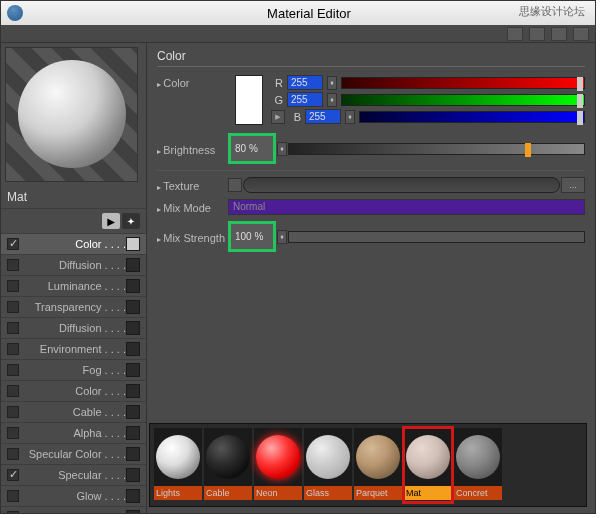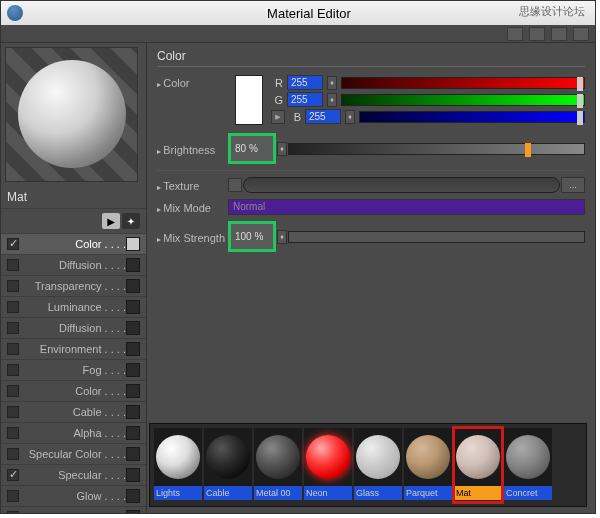--- a/index.html
+++ b/index.html
@@ -53,21 +53,21 @@
 .tex-btn { width: 14px; height: 14px; background: #555; border: 1px solid #333; }
 .tex-field { flex: 1; height: 16px; background: linear-gradient(to bottom, #3a3a3a, #4a4a4a); border: 1px solid #222; border-radius: 8px; }
 .tex-dots { width: 24px; height: 16px; background: #555; border: 1px solid #333; display: flex; align-items: center; justify-content: center; font-size: 9px; }
 .dropdown { flex: 1; height: 16px; background: #4c1d95; border: 1px solid #333; padding: 1px 4px; color: #888; font-size: 10px; }
 .divider { height: 1px; background: #555; margin: 6px 0; }
 .material-strip { position: absolute; bottom: 6px; left: 148px; right: 8px; height: 84px; background: #2a2a2a; border: 1px solid #111; display: flex; padding: 4px; gap: 2px; overflow: hidden; }
 .mat-thumb { width: 48px; display: flex; flex-direction: column; cursor: pointer; }
 .mat-thumb.selected { outline: 3px solid #d01818; outline-offset: -1px; }
 .mat-ball-wrap { width: 48px; height: 58px; background: #1a1a1a; display: flex; align-items: center; justify-content: center; }
 .mat-ball { width: 44px; height: 44px; border-radius: 50%; }
-.mat-label { background: #1d4ed8; color: #ccc; font-size: 9px; padding: 2px; overflow: hidden; white-space: nowrap; }
+.mat-label { background: #c2410c; color: #ccc; font-size: 9px; padding: 2px; overflow: hidden; white-space: nowrap; }
 .mat-thumb.selected .mat-label { background: #f49e1c; color: #000; }
 .mb-lights { background: radial-gradient(circle at 35% 30%, #fff, #ddd 40%, #999 70%, #555); }
 .mb-cable { background: radial-gradient(circle at 35% 30%, #555, #2a2a2a 40%, #111 70%, #000); }
 .mb-metal { background: radial-gradient(circle at 35% 30%, #888, #555 40%, #333 70%, #1a1a1a); }
 .mb-neon { background: radial-gradient(circle at 35% 30%, #ffaaaa, #ff3333 40%, #dd0000 70%, #880000); box-shadow: 0 0 8px #ff2222; }
 .mb-parquet { background: radial-gradient(circle at 35% 30%, #d4b896, #b89670 40%, #8a7050 70%, #5a4a30); }
 .mb-glass { background: radial-gradient(circle at 35% 30%, #eee, #ccc 40%, #b5b5b5 70%, #888); }
 .mb-chrome { background: radial-gradient(circle at 35% 30%, #fff, #bbb 30%, #666 50%, #aaa 70%, #444); }
 .mb-mat { background: radial-gradient(circle at 35% 30%, #e8d8d0, #d0c0b8 40%, #a89890 70%, #786860); }
 .mb-concrete { background: radial-gradient(circle at 35% 30%, #aaa, #888 40%, #666 70%, #444); }
@@ -112,26 +112,26 @@
             <span class="chan-label">Color . . . .</span>
             <span class="chan-box on"></span>
           </div>
           <div class="channel-item">
             <span class="chan-check"></span>
             <span class="chan-label">Diffusion . . . .</span>
             <span class="chan-box"></span>
           </div>
           <div class="channel-item">
             <span class="chan-check"></span>
+            <span class="chan-label">Luminance . . . .</span>
+            <span class="chan-box"></span>
+          </div>
+          <div class="channel-item">
+            <span class="chan-check"></span>
             <span class="chan-label">Transparency . . . .</span>
-            <span class="chan-box"></span>
-          </div>
-          <div class="channel-item">
-            <span class="chan-check"></span>
-            <span class="chan-label">Luminance . . . .</span>
             <span class="chan-box"></span>
           </div>
           <div class="channel-item">
             <span class="chan-check"></span>
             <span class="chan-label">Diffusion . . . .</span>
             <span class="chan-box"></span>
           </div>
           <div class="channel-item">
             <span class="chan-check"></span>
             <span class="chan-label">Environment . . . .</span>
@@ -255,26 +255,20 @@
         <div class="mat-label">Lights</div>
       </div>
       <div class="mat-thumb">
         <div class="mat-ball-wrap">
           <div class="mat-ball mb-cable"></div>
         </div>
         <div class="mat-label">Cable</div>
       </div>
       <div class="mat-thumb">
         <div class="mat-ball-wrap">
-          <div class="mat-ball mb-metal"></div>
-        </div>
-        <div class="mat-label">Metal 00</div>
-      </div>
-      <div class="mat-thumb">
-        <div class="mat-ball-wrap">
           <div class="mat-ball mb-neon"></div>
         </div>
         <div class="mat-label">Neon</div>
       </div>
       <div class="mat-thumb">
         <div class="mat-ball-wrap">
           <div class="mat-ball mb-glass"></div>
         </div>
         <div class="mat-label">Glass</div>
       </div>

